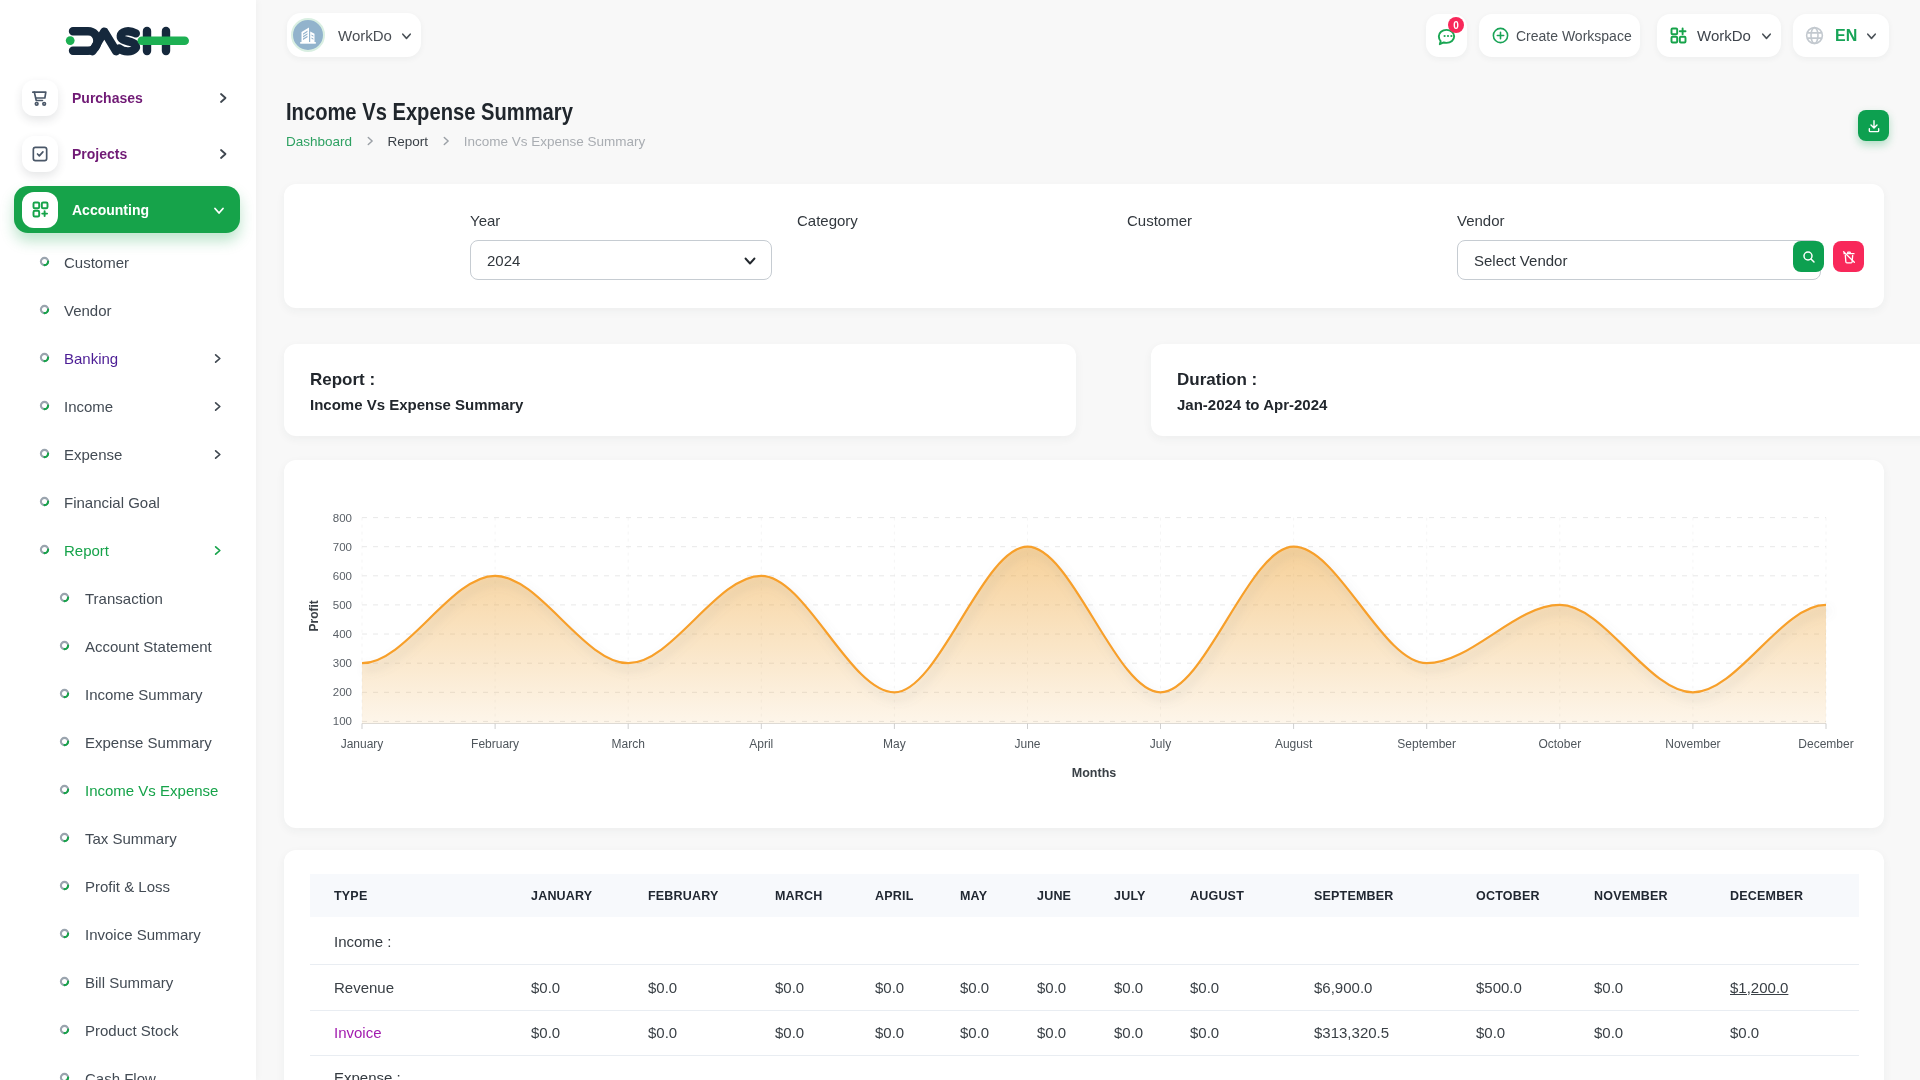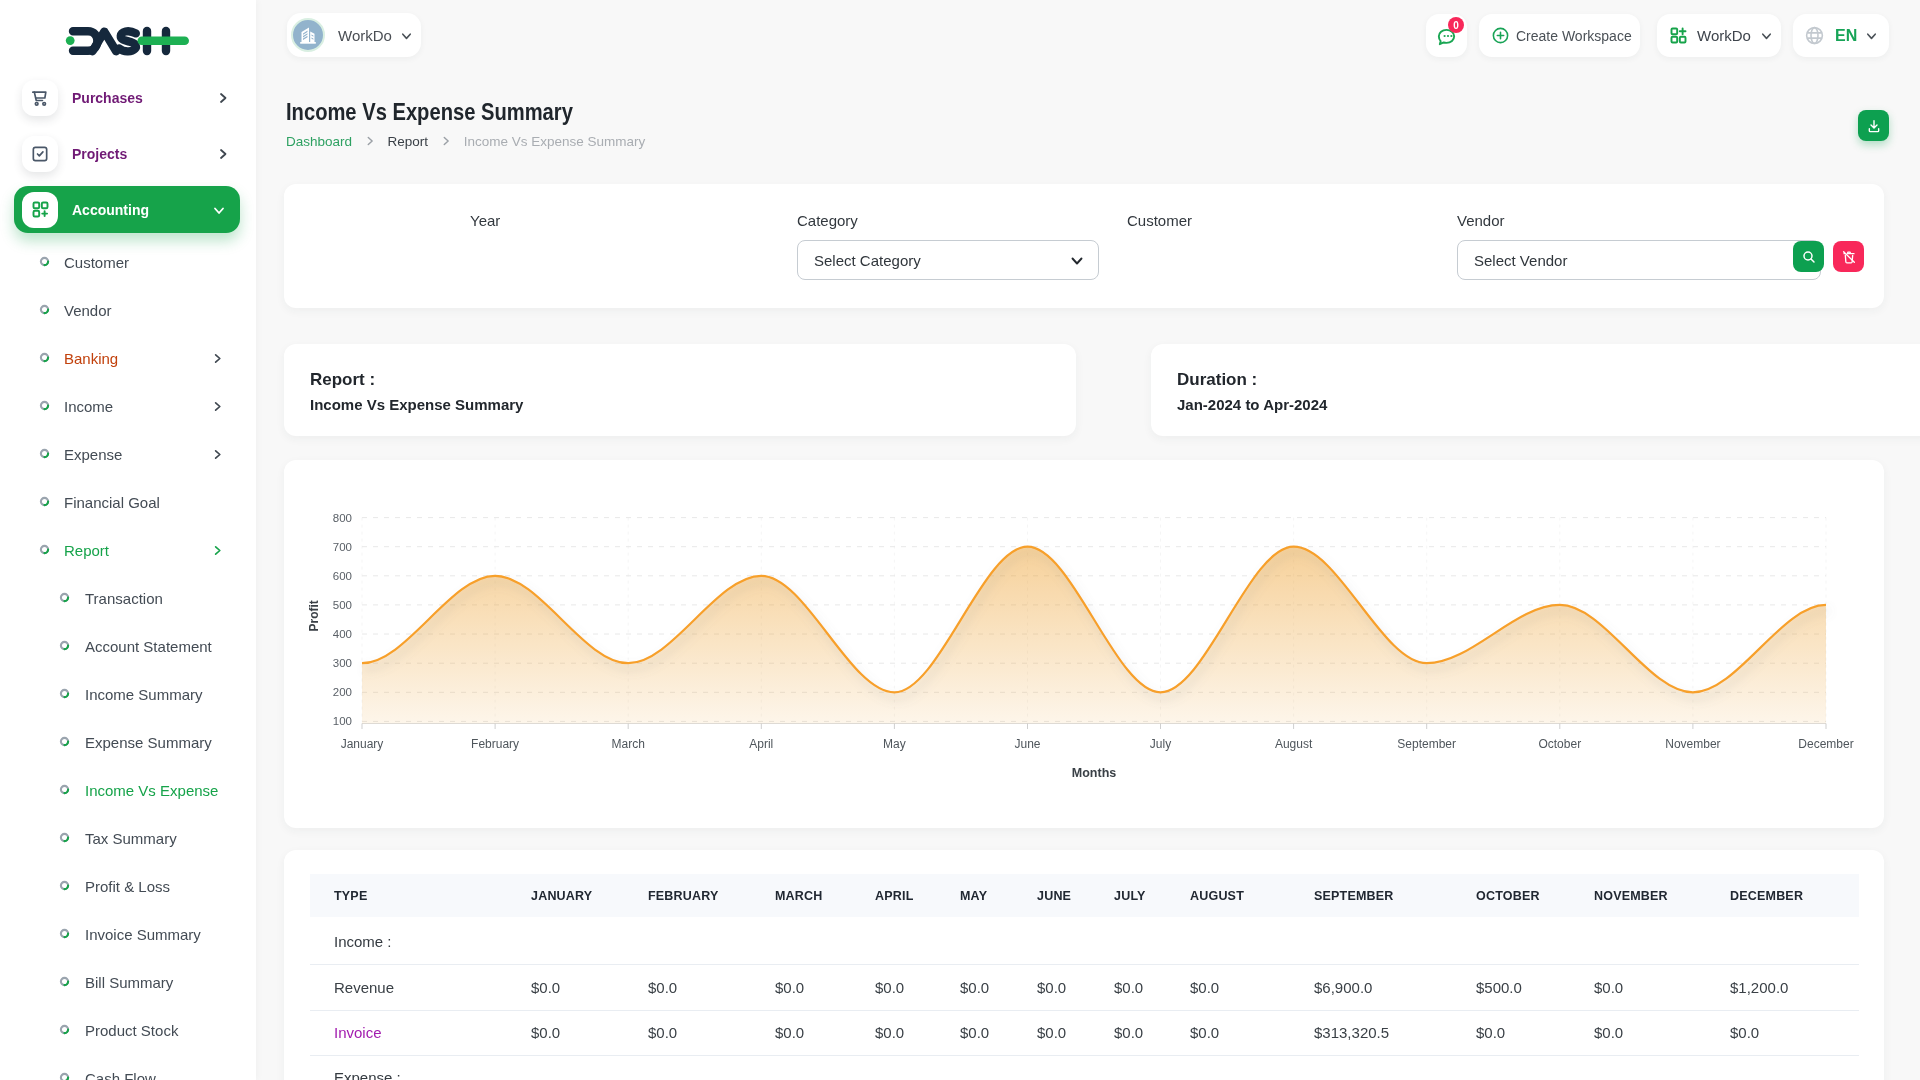--- a/index.html
+++ b/index.html
@@ -85,21 +85,21 @@
       <div class="sub-label" style="left:64px;top:254px;color:#434b54;">Customer</div>
       <svg class="abs" style="left:39px;top:304px;" width="11" height="11" viewBox="0 0 11 11">
           <circle cx="5.5" cy="5.5" r="3.6" fill="none" stroke="#9aa4ae" stroke-width="2.1"></circle>
           <path d="M5.5 9.1 A3.6 3.6 0 0 0 9.1 5.5" fill="none" stroke="#16a34a" stroke-width="2.1" stroke-linecap="round"></path>
         </svg>
       <div class="sub-label" style="left:64px;top:302px;color:#434b54;">Vendor</div>
       <svg class="abs" style="left:39px;top:352px;" width="11" height="11" viewBox="0 0 11 11">
           <circle cx="5.5" cy="5.5" r="3.6" fill="none" stroke="#9aa4ae" stroke-width="2.1"></circle>
           <path d="M5.5 9.1 A3.6 3.6 0 0 0 9.1 5.5" fill="none" stroke="#16a34a" stroke-width="2.1" stroke-linecap="round"></path>
         </svg>
-      <div class="sub-label" style="left:64px;top:350px;color:#c2410c;">Banking</div>
+      <div class="sub-label" style="left:64px;top:350px;color:#4c1d95;">Banking</div>
       <svg class="abs" style="left:39px;top:400px;" width="11" height="11" viewBox="0 0 11 11">
           <circle cx="5.5" cy="5.5" r="3.6" fill="none" stroke="#9aa4ae" stroke-width="2.1"></circle>
           <path d="M5.5 9.1 A3.6 3.6 0 0 0 9.1 5.5" fill="none" stroke="#16a34a" stroke-width="2.1" stroke-linecap="round"></path>
         </svg>
       <div class="sub-label" style="left:64px;top:398px;color:#434b54;">Income</div>
       <svg class="abs" style="left:39px;top:448px;" width="11" height="11" viewBox="0 0 11 11">
           <circle cx="5.5" cy="5.5" r="3.6" fill="none" stroke="#9aa4ae" stroke-width="2.1"></circle>
           <path d="M5.5 9.1 A3.6 3.6 0 0 0 9.1 5.5" fill="none" stroke="#16a34a" stroke-width="2.1" stroke-linecap="round"></path>
         </svg>
       <div class="sub-label" style="left:64px;top:446px;color:#434b54;">Expense</div>
@@ -265,26 +265,26 @@
 
     <div class="sqbtn" style="left:1858px;top:110px;background:#0da050;box-shadow:0 4px 8px rgba(13,160,80,0.3);">
       <svg width="16" height="16" viewBox="0 0 24 24" fill="none" stroke="#fff" stroke-width="2.1" stroke-linecap="round" stroke-linejoin="round">
         <path d="M12 4 v10 M7.5 10.5 L12 15 L16.5 10.5"></path>
           <path d="M5 16 v3.2 a1.3 1.3 0 0 0 1.3 1.3 h11.4 a1.3 1.3 0 0 0 1.3 -1.3 V16"></path>
       </svg>
     </div>
 
     <div class="card" style="left:284px;top:184px;width:1600px;height:124px;">
       <div class="flabel" style="left:186px;top:28px;">Year</div>
-      <div class="flabel" style="left:513px;top:28px;">Category</div>
-      <div class="fselect" style="left:513px;top:56px;width:302px;">Select Category
+      <div class="fselect" style="left:186px;top:56px;width:302px;">2024
         <svg width="14" height="14" viewBox="0 0 14 14">
             <path d="M2.5 4.5 L7 9.5 L11.5 4.5" fill="none" stroke="#23282e" stroke-width="1.9" stroke-linecap="round" stroke-linejoin="round"></path>
           </svg>
       </div>
+      <div class="flabel" style="left:513px;top:28px;">Category</div>
       <div class="flabel" style="left:843px;top:28px;">Customer</div>
       <div class="flabel" style="left:1173px;top:28px;">Vendor</div>
       <div class="fselect" style="left:1173px;top:56px;width:364px;">Select Vendor
         <svg width="14" height="14" viewBox="0 0 14 14">
             <path d="M2.5 4.5 L7 9.5 L11.5 4.5" fill="none" stroke="#23282e" stroke-width="1.9" stroke-linecap="round" stroke-linejoin="round"></path>
           </svg>
       </div>
       <div class="sqbtn" style="left:1509px;top:57px;background:#0da050;">
         <svg width="16" height="16" viewBox="0 0 24 24" fill="none" stroke="#fff" stroke-width="2.2" stroke-linecap="round">
             <circle cx="10.5" cy="10.5" r="6"></circle>
@@ -401,21 +401,21 @@
     <div class="abs" style="left:364px;top:129px;font-size:15px;color:#3a4046;">$0.0</div>
     <div class="abs" style="left:491px;top:129px;font-size:15px;color:#3a4046;">$0.0</div>
     <div class="abs" style="left:591px;top:129px;font-size:15px;color:#3a4046;">$0.0</div>
     <div class="abs" style="left:676px;top:129px;font-size:15px;color:#3a4046;">$0.0</div>
     <div class="abs" style="left:753px;top:129px;font-size:15px;color:#3a4046;">$0.0</div>
     <div class="abs" style="left:830px;top:129px;font-size:15px;color:#3a4046;">$0.0</div>
     <div class="abs" style="left:906px;top:129px;font-size:15px;color:#3a4046;">$0.0</div>
     <div class="abs" style="left:1030px;top:129px;font-size:15px;color:#3a4046;">$6,900.0</div>
     <div class="abs" style="left:1192px;top:129px;font-size:15px;color:#3a4046;">$500.0</div>
     <div class="abs" style="left:1310px;top:129px;font-size:15px;color:#3a4046;">$0.0</div>
-    <div class="abs" style="left:1446px;top:129px;font-size:15px;color:#3a4046;">$1,200.0</div>
+    <div class="abs" style="left:1446px;top:129px;font-size:15px;color:#3a4046;text-decoration:underline;">$1,200.0</div>
     <div class="abs" style="left:50px;top:174px;font-size:15px;color:#a21caf;">Invoice</div>
     <div class="abs" style="left:247px;top:174px;font-size:15px;color:#3a4046;">$0.0</div>
     <div class="abs" style="left:364px;top:174px;font-size:15px;color:#3a4046;">$0.0</div>
     <div class="abs" style="left:491px;top:174px;font-size:15px;color:#3a4046;">$0.0</div>
     <div class="abs" style="left:591px;top:174px;font-size:15px;color:#3a4046;">$0.0</div>
     <div class="abs" style="left:676px;top:174px;font-size:15px;color:#3a4046;">$0.0</div>
     <div class="abs" style="left:753px;top:174px;font-size:15px;color:#3a4046;">$0.0</div>
     <div class="abs" style="left:830px;top:174px;font-size:15px;color:#3a4046;">$0.0</div>
     <div class="abs" style="left:906px;top:174px;font-size:15px;color:#3a4046;">$0.0</div>
     <div class="abs" style="left:1030px;top:174px;font-size:15px;color:#3a4046;">$313,320.5</div>

